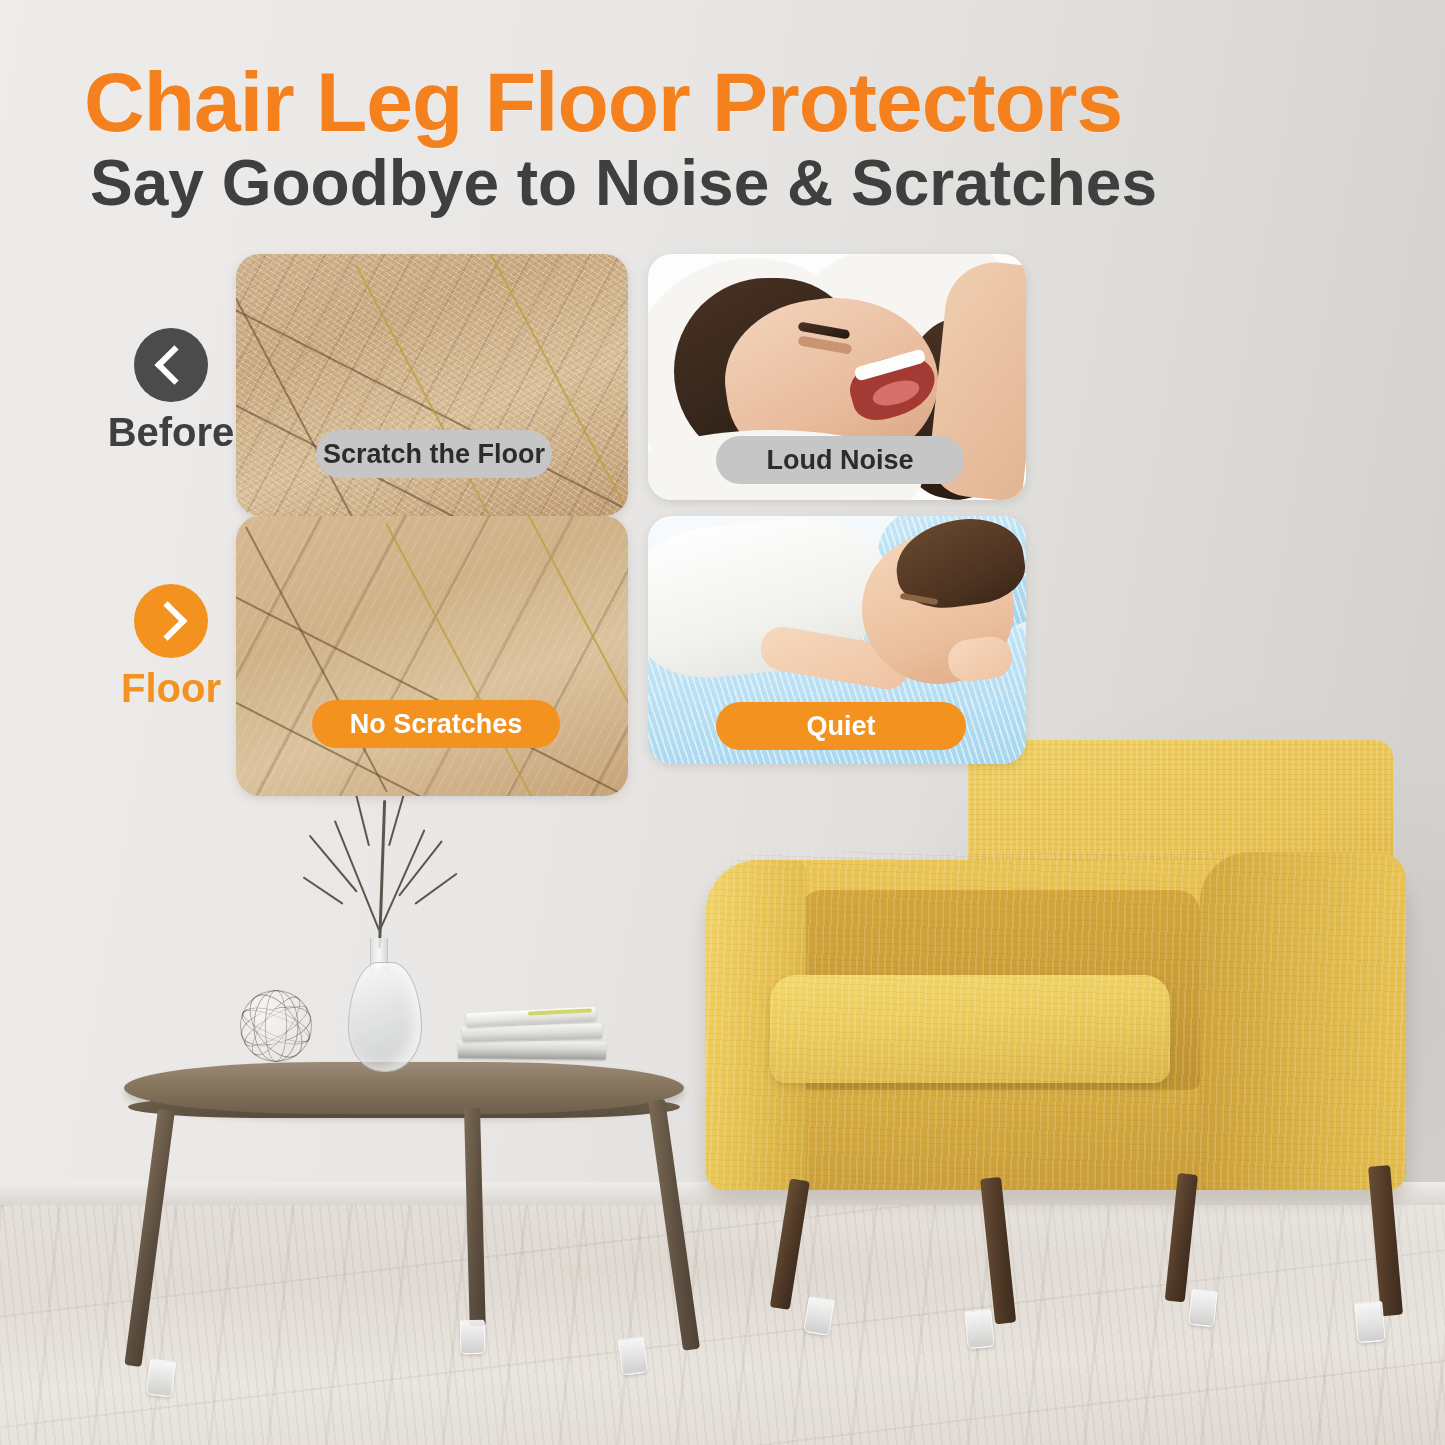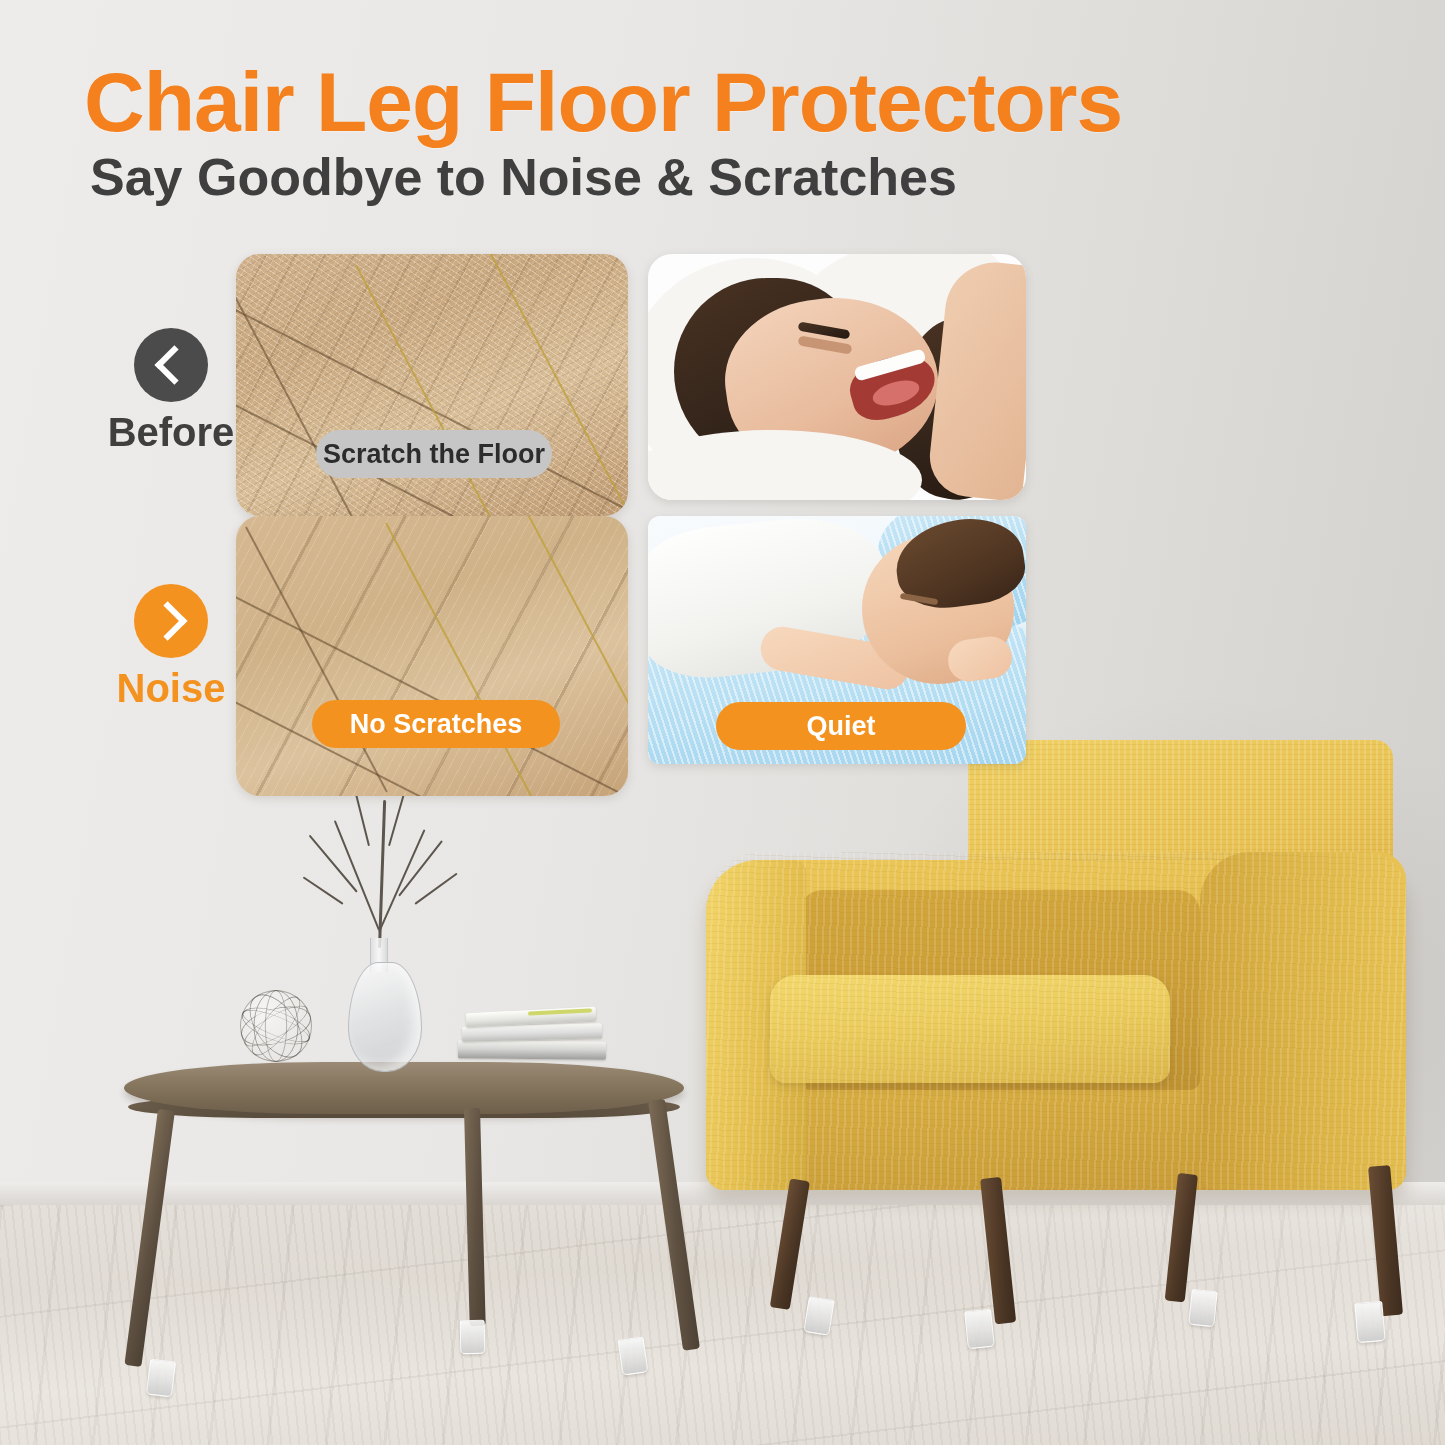--- a/index.html
+++ b/index.html
@@ -111,21 +111,21 @@
   .cl-2{left:980px;top:1178px;width:21px;height:146px;transform:rotate(-6deg);transform-origin:top center;}
   .cl-3{left:1178px;top:1174px;width:20px;height:128px;transform:rotate(6deg);transform-origin:top center;}
   .cl-4{left:1368px;top:1166px;width:22px;height:150px;transform:rotate(-5deg);transform-origin:top center;}
 
   
   .title{position:absolute;left:84px;top:60px;width:1120px;
     font-size:84px;font-weight:700;letter-spacing:-1px;line-height:1;
     color:#f4801e;white-space:nowrap;
     text-shadow:0 1px 0 rgba(255,255,255,.35);}
   .subtitle{position:absolute;left:90px;top:148px;width:1000px;
-    font-size:52px;font-weight:600;line-height:1.12;color:#3f3f3f;white-space:nowrap;}
+    font-size:64px;font-weight:600;line-height:1.12;color:#3f3f3f;white-space:nowrap;}
 
   
   .rail{position:absolute;left:96px;width:150px;text-align:center;}
   .rail-before{top:328px;text-align:center;}
   .rail-after{top:584px;}
   .badge{width:74px;height:74px;border-radius:50%;margin:0 auto;position:relative;}
   .badge-dark{background:#4b4b4b;}
   .badge-orange{background:#f4921f;}
   .chev{position:absolute;left:50%;top:50%;width:22px;height:22px;
     border-top:6px solid #fff;border-right:6px solid #fff;}
@@ -134,21 +134,21 @@
   .rail-label{margin-top:10px;font-size:40px;font-weight:700;line-height:1;}
   .lbl-dark{color:#3f3f3f;}
   .lbl-orange{color:#f4921f;}
 
   
   .panel{position:absolute;border-radius:24px;overflow:hidden;
     box-shadow:0 3px 10px rgba(90,85,80,.16);}
   .p-tl{left:236px;top:254px;width:392px;height:262px;}
   .p-tr{left:648px;top:254px;width:378px;height:246px;}
   .p-bl{left:236px;top:516px;width:392px;height:280px;}
-  .p-br{left:648px;top:516px;width:378px;height:248px;border-radius:12px;}
+  .p-br{left:648px;top:516px;width:378px;height:248px;}
 
   
   .floorimg{position:absolute;inset:0;
     background:
       repeating-linear-gradient(118deg, rgba(120,90,58,.20) 0 2px, rgba(0,0,0,0) 2px 26px),
       repeating-linear-gradient(118deg, rgba(255,245,225,.18) 0 1px, rgba(0,0,0,0) 1px 7px),
       linear-gradient(160deg,#cfb08a 0%,#c9a87f 30%,#d8bd96 60%,#bf9a71 100%);}
   .floorimg.clean{
     background:
       repeating-linear-gradient(118deg, rgba(110,82,50,.24) 0 3px, rgba(0,0,0,0) 3px 74px),
@@ -276,21 +276,21 @@
     <div class="badge badge-dark">
       <span class="chev chev-left"></span>
     </div>
     <div class="rail-label lbl-dark">Before</div>
   </div>
 
   <div class="rail rail-after">
     <div class="badge badge-orange">
       <span class="chev chev-right"></span>
     </div>
-    <div class="rail-label lbl-orange">Noise</div>
+    <div class="rail-label lbl-orange">Floor</div>
   </div>
 
   <div class="panel p-tl">
     <div class="floorimg">
       <div class="scratches"></div>
       <div class="plankline" style="left:-30px;top:40px;width:520px;transform:rotate(27deg);"></div>
       <div class="plankline" style="left:-60px;top:120px;width:520px;transform:rotate(27deg);"></div>
       <div class="goldline" style="left:120px;top:10px;width:420px;transform:rotate(62deg);"></div>
       <div class="goldline" style="left:250px;top:-10px;width:420px;transform:rotate(62deg);"></div>
       <div class="plankline" style="left:-20px;top:6px;width:300px;transform:rotate(62deg);"></div>
@@ -306,20 +306,21 @@
       <div class="w-hair" style="left:250px;top:66px;width:130px;height:180px;border-radius:40% 56% 50% 50%;transform:rotate(12deg);"></div>
       <div class="w-face" style="left:78px;top:44px;width:212px;height:172px;border-radius:46% 54% 50% 50%;transform:rotate(-8deg);"></div>
       <div class="w-mouth" style="left:202px;top:104px;width:86px;height:58px;transform:rotate(-16deg);"></div>
       <div class="w-teeth" style="left:206px;top:104px;width:72px;height:14px;transform:rotate(-16deg);"></div>
       <div class="w-tongue" style="left:224px;top:128px;width:48px;height:22px;transform:rotate(-16deg);"></div>
       <div class="w-hair" style="left:150px;top:72px;width:52px;height:9px;border-radius:6px;transform:rotate(10deg);"></div>
       <div class="w-face" style="left:150px;top:86px;width:54px;height:10px;border-radius:6px;background:#c79474;transform:rotate(10deg);"></div>
       <div class="w-arm" style="left:290px;top:8px;width:96px;height:236px;border-radius:50px 20px 10px 40px;transform:rotate(6deg);"></div>
       <div class="w-pillow" style="left:-26px;top:176px;width:300px;height:100px;"></div>
     </div>
+    <div class="pill pill-gray pill-tr">Loud Noise</div>
   </div>
 
   <div class="panel p-bl">
     <div class="floorimg clean">
       <div class="plankline" style="left:-40px;top:60px;width:540px;transform:rotate(27deg);"></div>
       <div class="plankline" style="left:-70px;top:150px;width:540px;transform:rotate(27deg);"></div>
       <div class="goldline" style="left:150px;top:6px;width:420px;transform:rotate(62deg);"></div>
       <div class="goldline" style="left:286px;top:-14px;width:420px;transform:rotate(62deg);"></div>
       <div class="plankline" style="left:10px;top:10px;width:300px;transform:rotate(62deg);"></div>
     </div>

